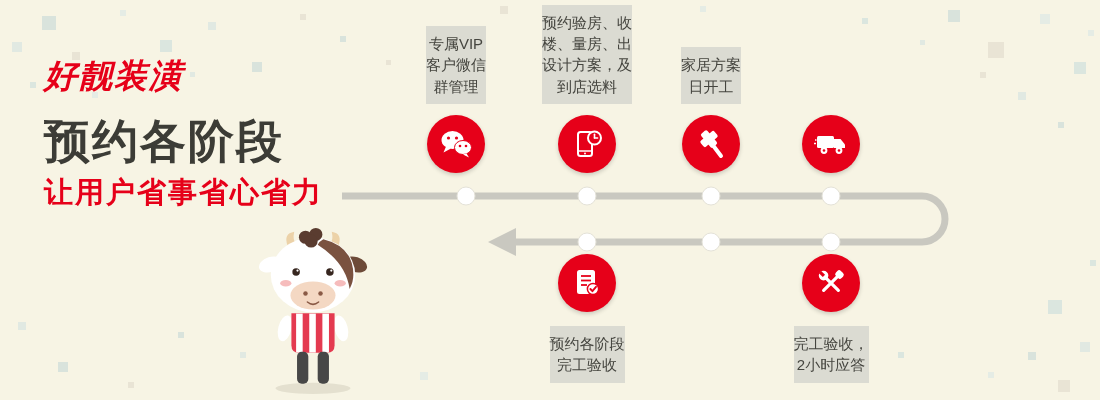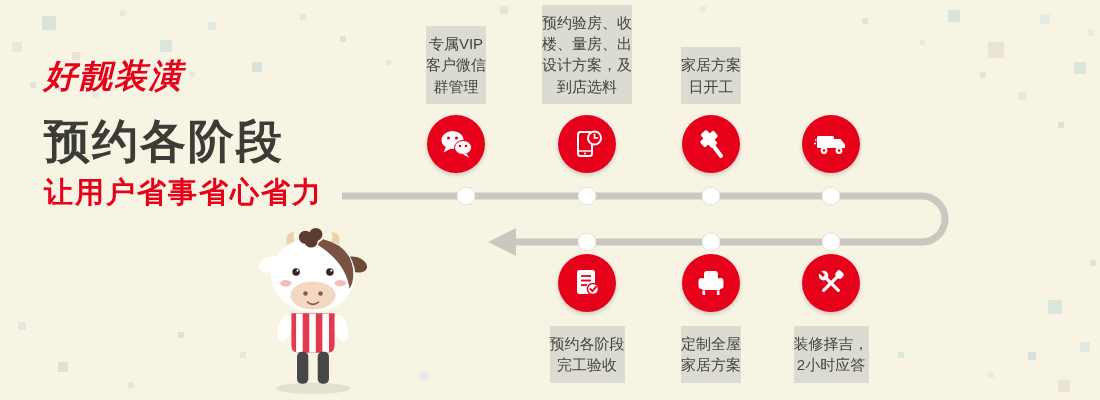--- a/index.html
+++ b/index.html
@@ -224,46 +224,32 @@
         <line x1="12" y1="15.5" x2="22" y2="15.5" stroke="#e60019" stroke-width="1.8"></line>
         <line x1="12" y1="20" x2="18" y2="20" stroke="#e60019" stroke-width="1.8"></line>
         <circle cx="24" cy="24" r="5.6" fill="#fff" stroke="#e60019" stroke-width="1.5"></circle>
         <path d="M21.4 24 l2 2.2 l3.6 -4.4" stroke="#e60019" stroke-width="1.9" fill="none" stroke-linecap="round" stroke-linejoin="round"></path>
       </svg>
     </div>
     <div class="label-box">预约各阶段
 完工验收</div>
   </div>
 
-  <div class="step bottom" style="left:636px;top:254px">
-    <div class="icon-circle">
-      <svg viewBox="0 0 36 36">
-        <rect x="11" y="6" width="14" height="13" rx="3" fill="#fff"></rect>
-        <rect x="5.5" y="13" width="6.5" height="11" rx="3.2" fill="#fff"></rect>
-        <rect x="24" y="13" width="6.5" height="11" rx="3.2" fill="#fff"></rect>
-        <rect x="9" y="18.5" width="18" height="6.5" fill="#fff"></rect>
-        <rect x="9.5" y="25.5" width="2.6" height="4.5" fill="#fff"></rect>
-        <rect x="23.9" y="25.5" width="2.6" height="4.5" fill="#fff"></rect>
-      </svg>
-    </div>
-    <div class="label-box">定制全屋
-家居方案</div>
-  </div>
 
   <div class="step bottom" style="left:756px;top:254px">
     <div class="icon-circle">
       <svg viewBox="0 0 36 36">
         <g transform="rotate(45 18 18)">
           <rect x="16.4" y="8" width="3.2" height="22" rx="1.6" fill="#fff"></rect>
           <rect x="14" y="2.5" width="8" height="7" rx="2.5" fill="#fff"></rect>
         </g>
         <g transform="rotate(-45 18 18)">
           <circle cx="18" cy="7.5" r="4.8" fill="#fff"></circle>
           <rect x="16.4" y="2.5" width="3.2" height="5.5" fill="#e60019"></rect>
           <rect x="16.4" y="9" width="3.2" height="21" rx="1.6" fill="#fff"></rect>
         </g>
       </svg>
     </div>
-    <div class="label-box">装修择吉，
+    <div class="label-box">完工验收，
 2小时应答</div>
   </div>
 
 </div>
 
 </body></html>

